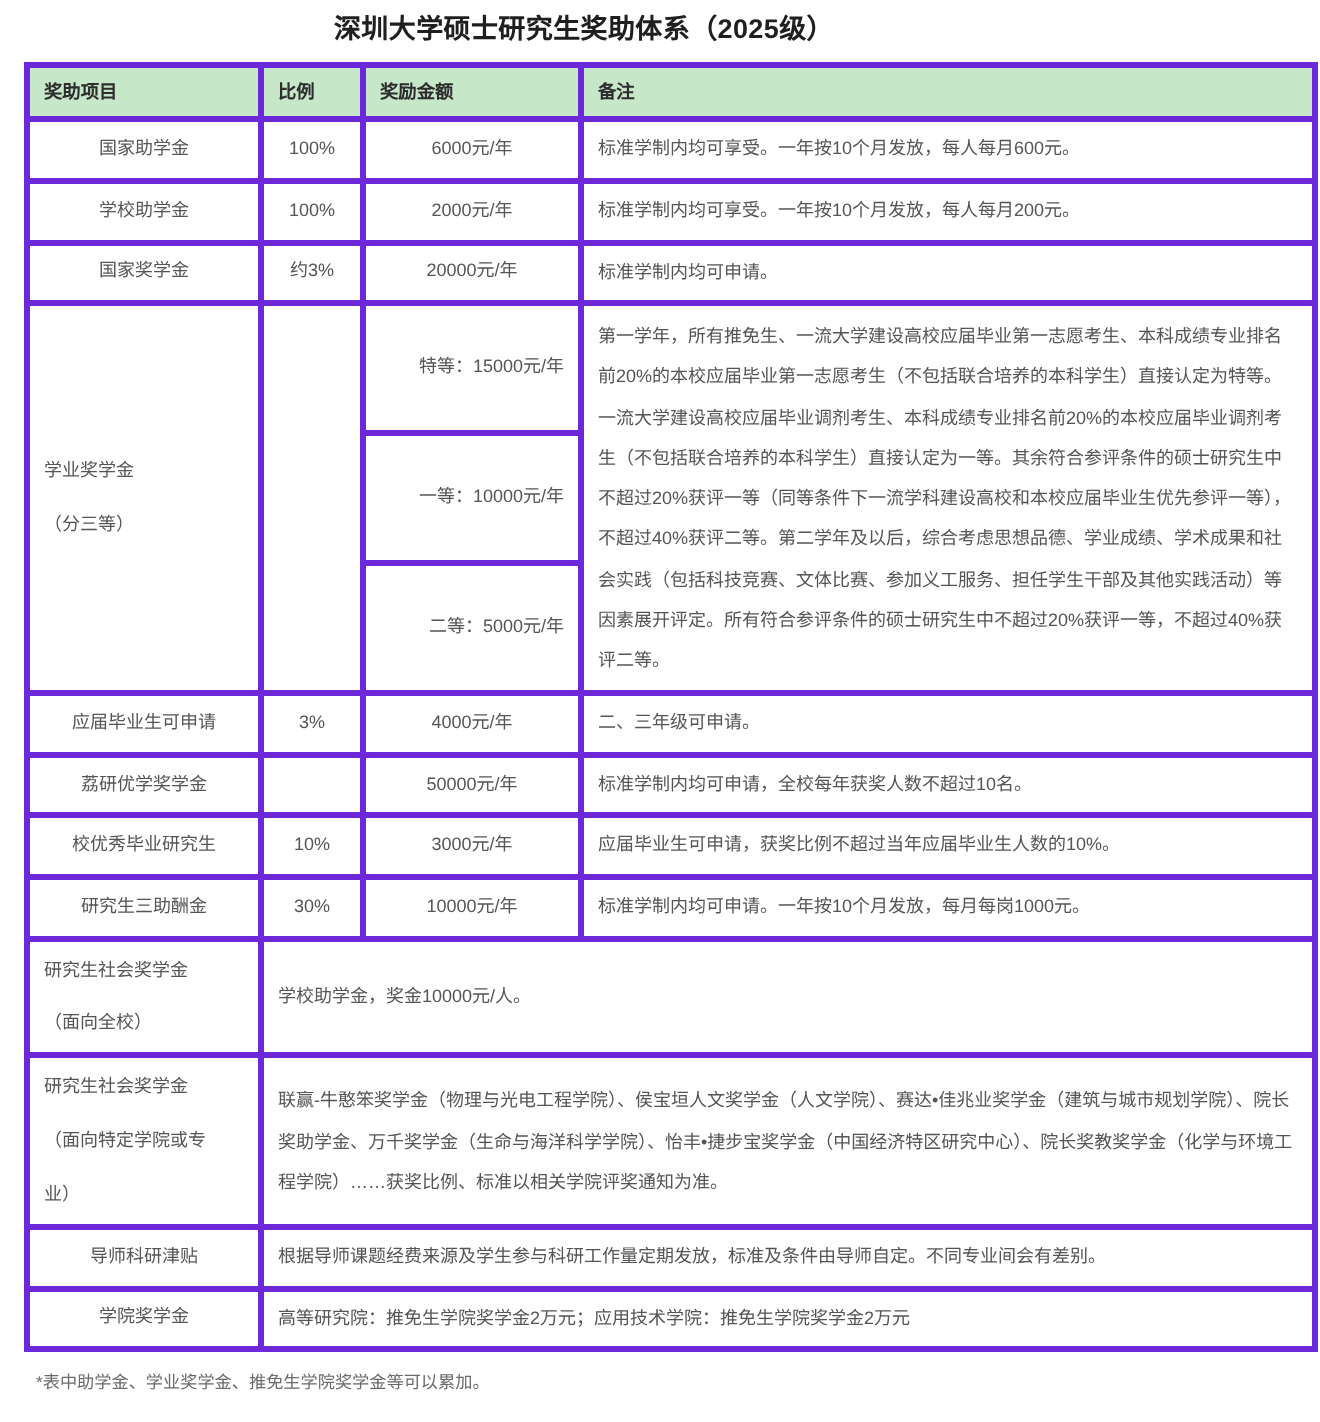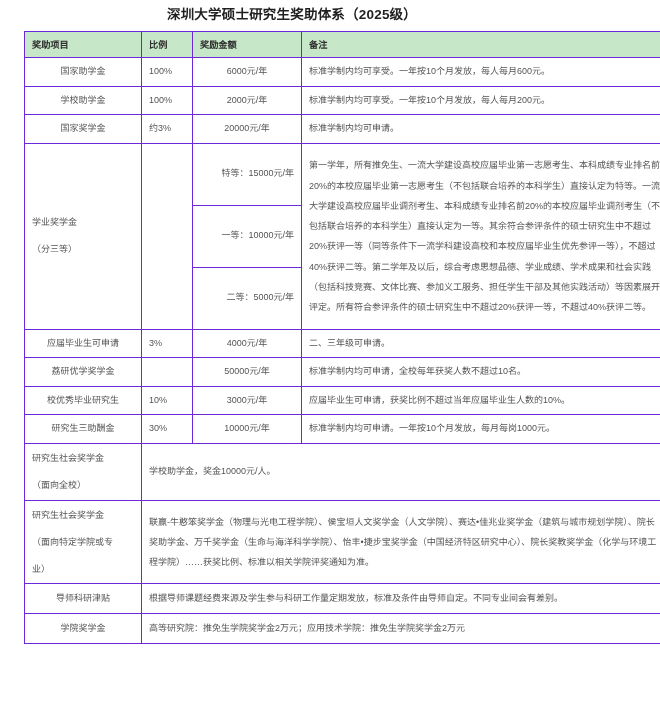--- a/index.html
+++ b/index.html
@@ -11,42 +11,42 @@
     height: 711px;
     background: #ffffff;
     font-family: "Liberation Sans", "DejaVu Sans", sans-serif;
     color: #3a3a3a;
     overflow: hidden;
   }
   .page {
     width: 584px;
     height: 711px;
     box-sizing: border-box;
-    padding: 0 24px;
+    padding: 0 12px;
     position: relative;
   }
   .doc-title {
     text-align: center;
     font-size: 13.5px;
     font-weight: bold;
     color: #1f1f1f;
     letter-spacing: 0.2px;
     padding: 7px 0 8px 0;
     line-height: 1.2;
   }
   table.award-table {
     width: 644px;
     border-collapse: collapse;
     table-layout: fixed;
     font-size: 9px;
     line-height: 1.55;
   }
   table.award-table th,
   table.award-table td {
-    border: 1px solid #6d28d9;
+    border: 3px solid #6d28d9;
     vertical-align: middle;
     padding: 5px 7px;
     box-sizing: border-box;
   }
   thead th {
     background: #c7e7c9;
     color: #2d2d2d;
     font-weight: bold;
     text-align: left;
     font-size: 9.2px;
@@ -64,21 +64,21 @@
     color: #555;
     white-space: nowrap;
   }
   td.c-item-wrap {
     text-align: left;
     color: #555;
     white-space: normal;
     line-height: 2.1;
   }
   td.c-ratio {
-    text-align: left;
+    text-align: center;
     color: #555;
   }
   td.c-amt {
     text-align: center;
     color: #555;
   }
   td.c-note {
     text-align: left;
     color: #555;
     line-height: 1.95;
@@ -220,15 +220,16 @@
 
       <tr class="rowh-md">
         <td class="c-item">学院奖学金</td>
         <td class="c-note" colspan="3">高等研究院：推免生学院奖学金2万元；应用技术学院：推免生学院奖学金2万元</td>
       </tr>
 
     </tbody>
   </table>
 
   <div class="notes">
+    <p>*表中助学金、学业奖学金、推免生学院奖学金等可以累加。</p>
   </div>
 
 </div>
 
 </body></html>

